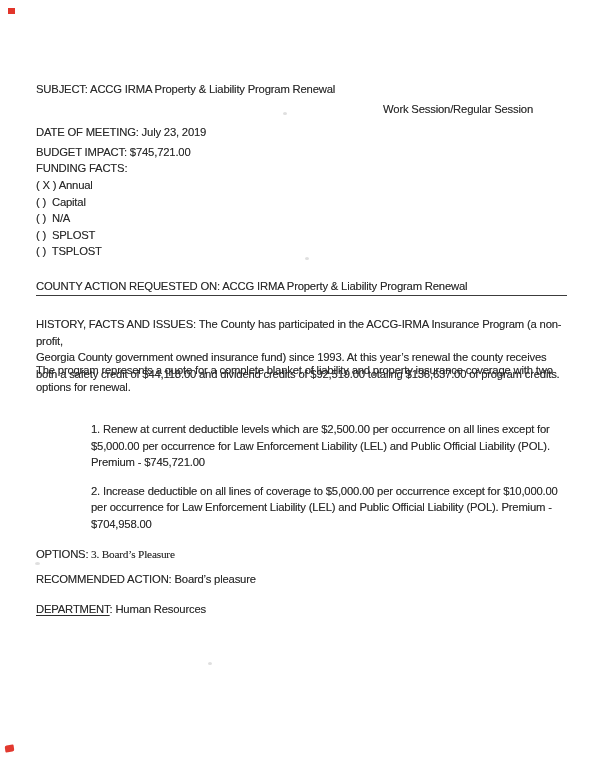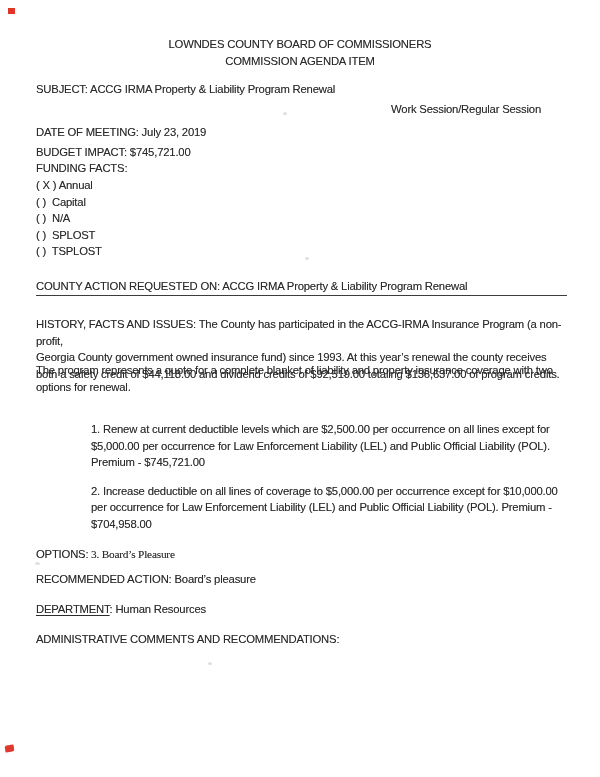--- a/index.html
+++ b/index.html
@@ -38,28 +38,24 @@
 <div class="page">
 
   <div class="red-mark-tl"></div>
   <div class="red-mark-bl"></div>
 
   <div class="speck" style="left:283px;top:112px;"></div>
   <div class="speck" style="left:305px;top:257px;"></div>
   <div class="speck" style="left:35px;top:562px;width:5px;"></div>
   <div class="speck" style="left:208px;top:662px;"></div>
 
-  <div class="abs centered" style="top:36px;">
-    <div>LOWNDES COUNTY BOARD OF COMMISSIONERS</div>
-    <div>COMMISSION AGENDA ITEM</div>
-  </div>
 
   <div class="abs" style="top:81px;left:36px;">SUBJECT: ACCG IRMA Property &amp; Liability Program Renewal</div>
 
-  <div class="abs" style="top:101px;left:0;width:533px;text-align:right;margin-left:8px;">Work Session/Regular Session</div>
+  <div class="abs" style="top:101px;left:0;width:533px;text-align:right;">Work Session/Regular Session</div>
 
   <div class="abs" style="top:124px;left:36px;">DATE OF MEETING: July 23, 2019</div>
 
   <div class="abs" style="top:144px;left:36px;">BUDGET IMPACT: $745,721.00</div>
 
   <div class="abs" style="top:160px;left:36px;">FUNDING FACTS:</div>
 
   <div class="abs fundrows" style="top:177px;left:36px;">
     <div class="prespace">( X ) Annual</div>
     <div class="prespace">( )  Capital</div>
@@ -90,15 +86,14 @@
     </div>
   </div>
 
   <div class="abs" style="top:571px;left:36px;">RECOMMENDED ACTION: Board’s pleasure</div>
 
   <div class="abs" style="top:601px;left:36px;">
     <span class="ul">DEPARTMENT</span><span>: Human Resources</span>
   </div>
 
 
-  <div class="abs" style="top:631px;left:36px;">ADMINISTRATIVE COMMENTS AND RECOMMENDATIONS:</div>
 
 </div>
 
 </body></html>

